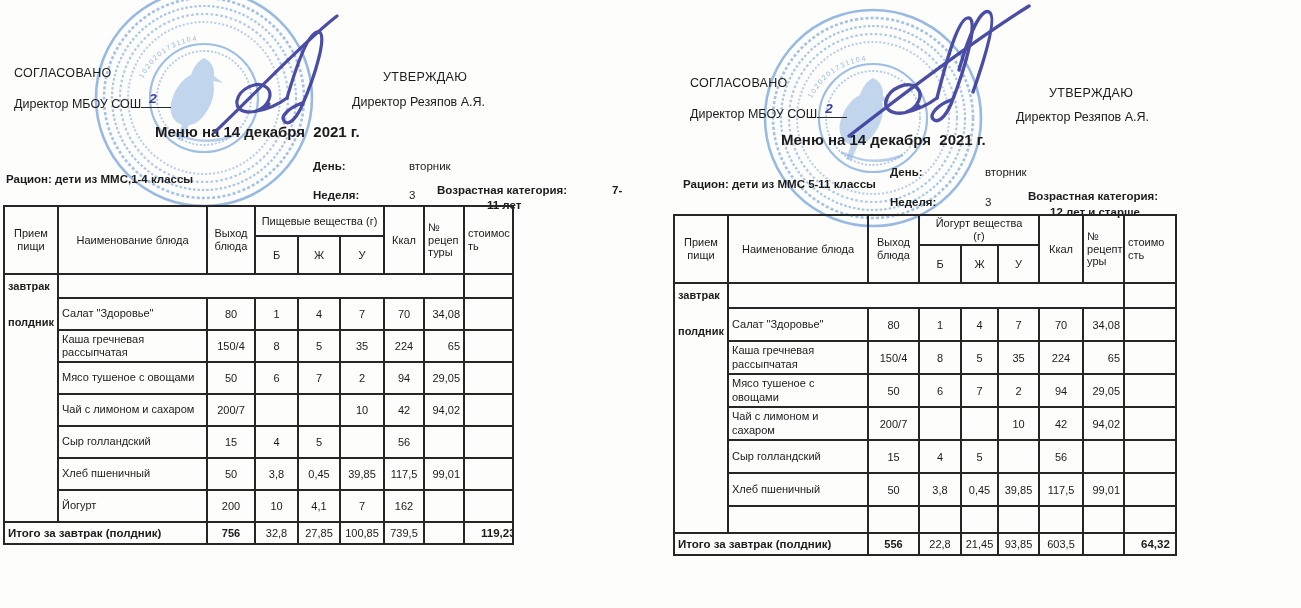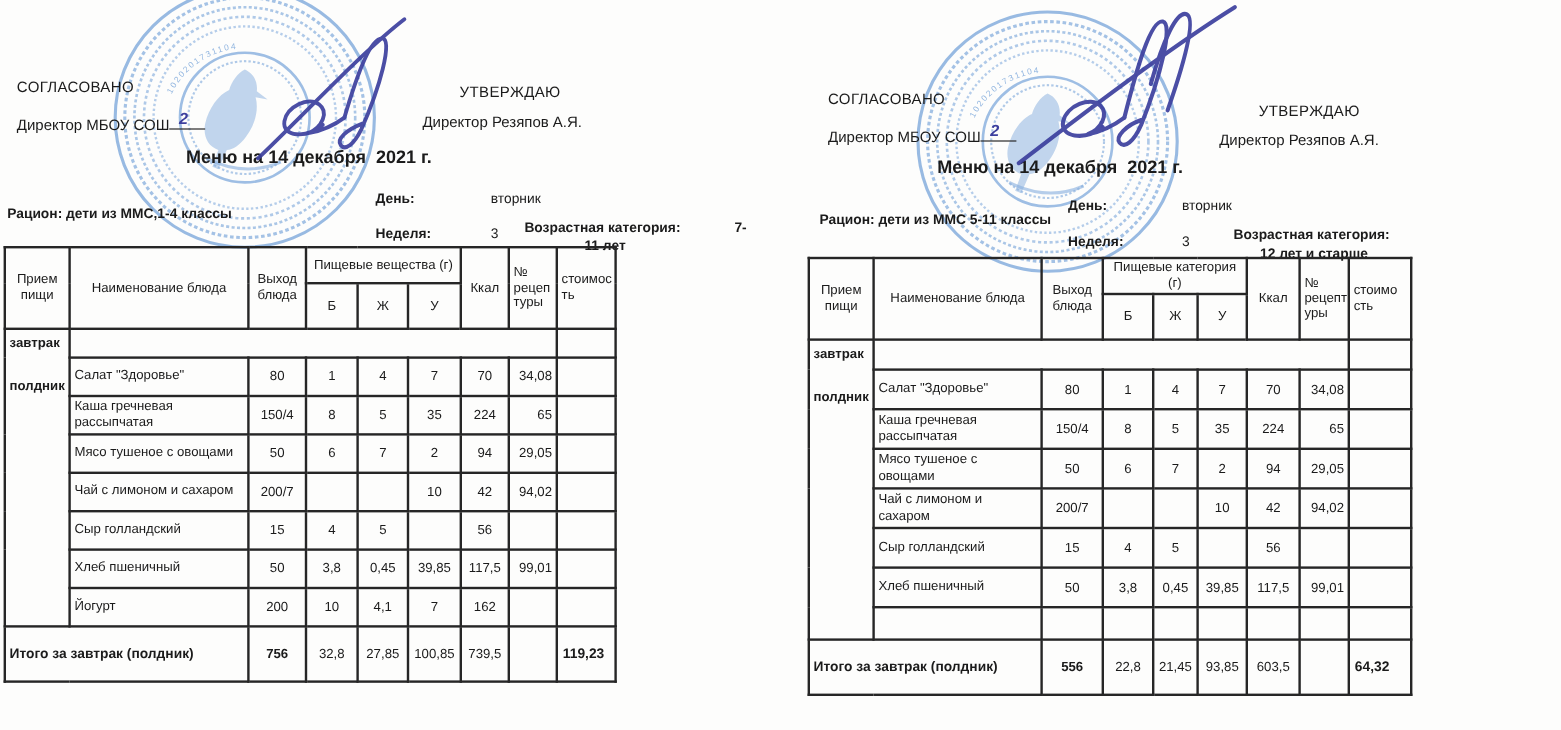--- a/index.html
+++ b/index.html
@@ -45,33 +45,33 @@
   .menu-table th {
     font-weight:normal; text-align:center; vertical-align:middle;
     white-space:pre-line; line-height:1.15;
   }
   th.h-left { text-align:left; }
   .doc0 thead tr.h1 { height:30px; } .doc0 thead tr.h2 { height:38px; }
   .doc1 thead tr.h1 { height:30px; } .doc1 thead tr.h2 { height:38px; }
   .doc0 tbody tr { height:32px; } .doc0 tbody tr:first-child { height:24px; }
   .doc1 tbody tr { height:33px; } .doc1 tbody tr:first-child { height:25px; }
   .doc1 tbody tr:last-child { height:27px; }
-  tfoot tr { height:46px; }
+  tfoot tr { height:22px; }
 
   td.meal-cell { vertical-align:top; font-weight:bold; }
   td.meal-cell .meal1 { margin-top:4px; }
   td.meal-cell .meal2 { margin-top:24px; }
   td.col-name { text-align:left; line-height:1.2; }
   td.col-out, td.col-b, td.col-zh, td.col-u, td.col-kcal { text-align:center; }
   td.col-recipe { text-align:right; padding-left:4px; }
   td.col-cost { text-align:left; }
   tfoot td.total-label { font-weight:bold; font-size:11.5px; text-align:left; }
   tfoot td.total-out { font-weight:bold; text-align:center; }
   tfoot td.total-mid { text-align:center; }
-  tfoot td.total-cost { font-weight:bold; font-size:11.5px; text-align:left; padding-left:4px; }
+  tfoot td.total-cost { font-weight:bold; font-size:11.5px; text-align:left; padding-left:16px; }
 </style>
 </head>
 <body>
 
 <svg width="0" height="0" style="position:absolute">
   <defs>
     <symbol id="stamp-sym" viewBox="0 0 236 236">
       <g fill="none" stroke="#86aedd">
         <circle cx="118" cy="118" r="108" stroke-width="2.6" opacity=".85"></circle>
         <circle cx="118" cy="118" r="100" stroke-width="2.6" stroke-dasharray="3 2.2" opacity=".75"></circle>
@@ -295,21 +295,21 @@
         <col style="width:41px">
         <col style="width:52px">
     </colgroup>
     <thead>
       <tr class="h1">
         <th rowspan="2">Прием
 пищи</th>
         <th rowspan="2">Наименование блюда</th>
         <th rowspan="2">Выход
 блюда</th>
-        <th colspan="3">Пищевые категория
+        <th colspan="3">Йогурт вещества
 (г)</th>
         <th rowspan="2">Ккал</th>
         <th rowspan="2" class="h-left">№
 рецепт
 уры</th>
         <th rowspan="2" class="h-left">стоимо
 сть</th>
       </tr>
       <tr class="h2">
         <th>Б</th>

